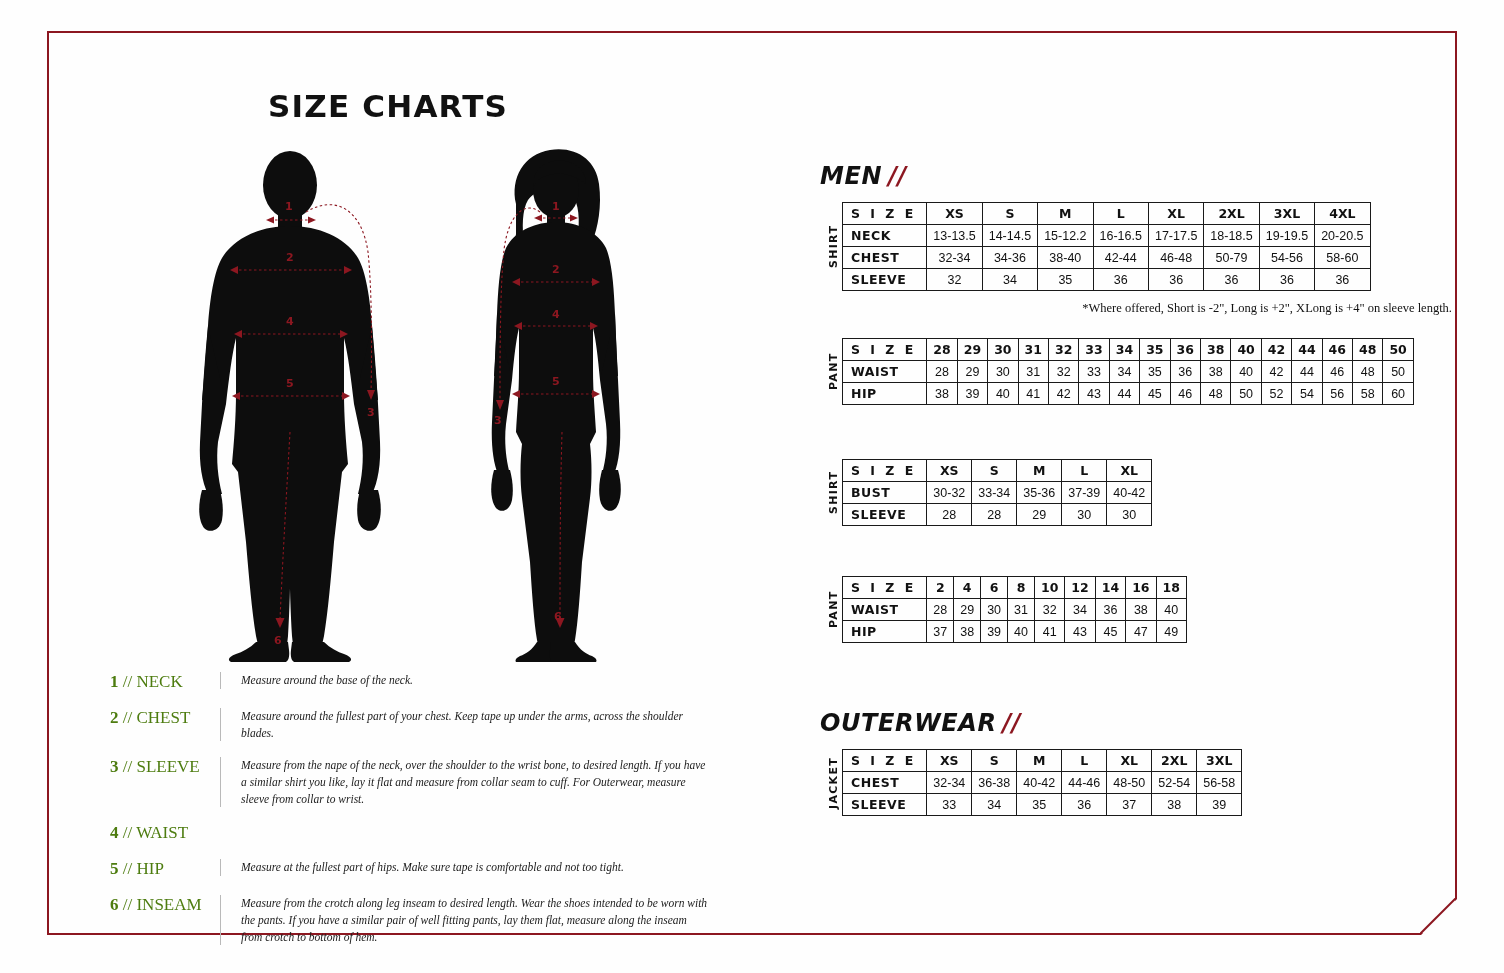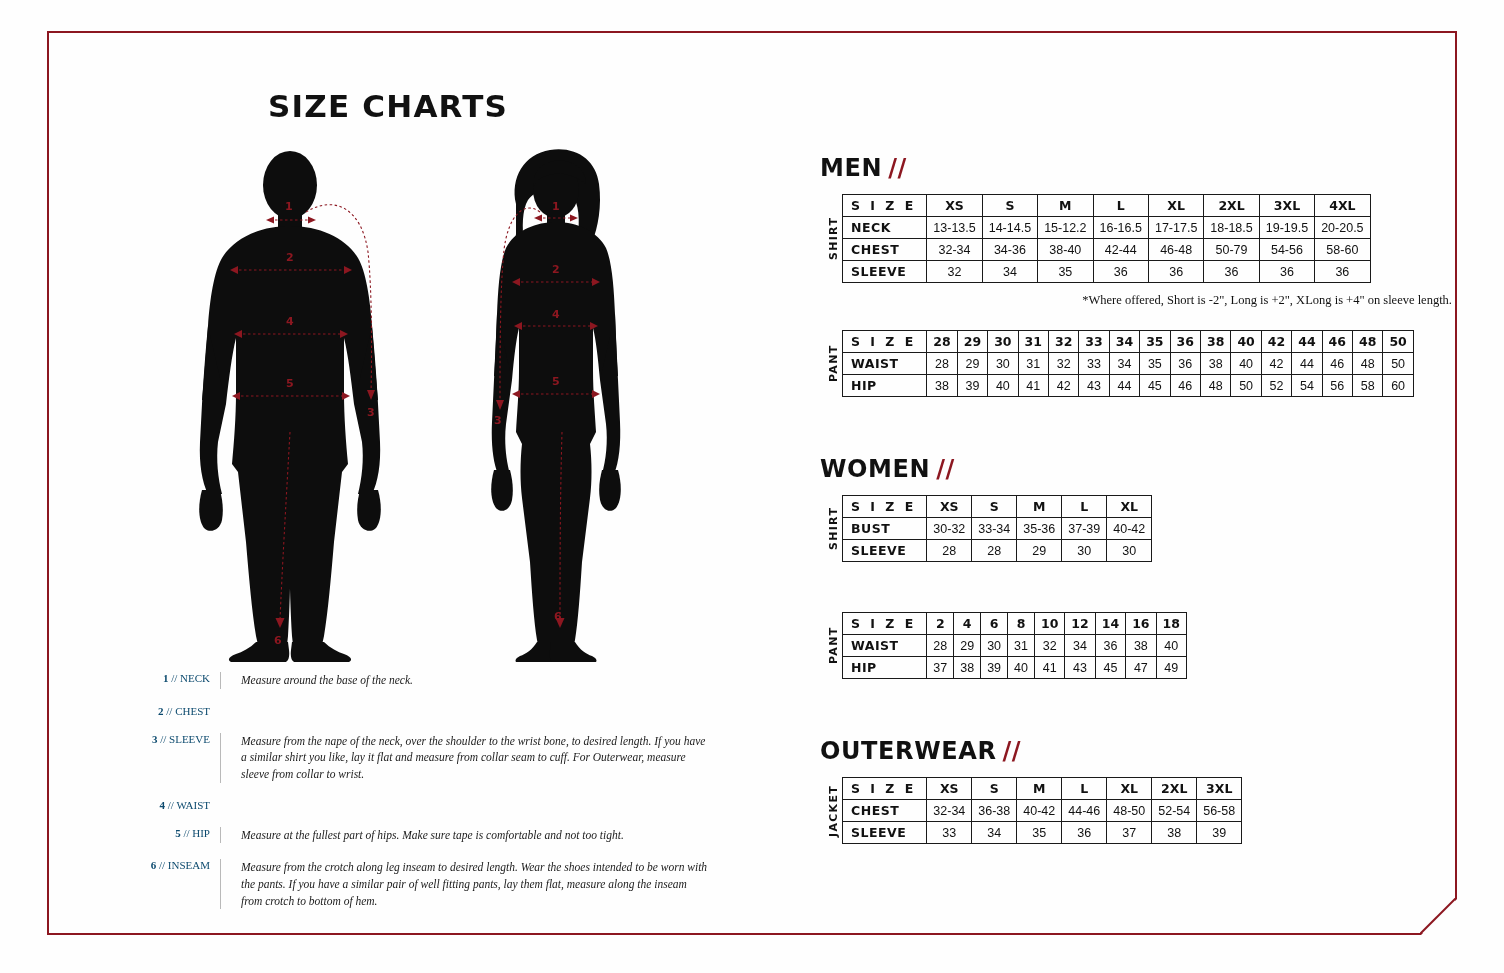--- a/index.html
+++ b/index.html
@@ -75,25 +75,24 @@
     top: 672px;
     width: 600px;
   }
   .legend-row {
     display: flex;
     align-items: flex-start;
     margin-bottom: 16px;
   }
   .legend-num {
     width: 100px;
-    text-align: right;
     padding-right: 10px;
     font-family: "Liberation Serif", serif;
-    font-size: 11px;
-    color: #0c4a6e;
+    font-size: 17px;
+    color: #4d7c0f;
     white-space: nowrap;
     flex: 0 0 100px;
   }
   .legend-num b { font-weight: bold; }
   .legend-desc {
     border-left: 1px solid #b9b9b9;
     padding-left: 20px;
     font-family: "Liberation Serif", serif;
     font-style: italic;
     font-size: 11.5px;
@@ -108,22 +107,23 @@
     position: absolute;
     left: 820px;
     top: 150px;
     width: 640px;
   }
   .section-title {
     font-family: "DejaVu Sans", sans-serif;
     font-weight: bold;
     font-size: 24px;
     letter-spacing: 0.6px;
-    margin: 4px 0 12px 0;
+    margin: 12px 0 12px 0;
     color: #111;
+    font-style: italic;
   }
   .section-title .slashes {
     color: #8c1720;
     font-weight: bold;
     margin-left: 6px;
   }
   .table-block {
     display: flex;
     align-items: stretch;
     margin-bottom: 10px;
@@ -351,20 +351,21 @@
     </div>
   </div>
 
   <div class="legend">
     <div class="legend-row">
       <div class="legend-num"><b>1</b> // <span>NECK</span></div>
       <div class="legend-desc">Measure around the base of the neck.</div>
     </div>
     <div class="legend-row">
       <div class="legend-num"><b>2</b> // <span>CHEST</span></div>
+      <div class="legend-desc">Measure around the fullest part of your chest.  Keep tape up under the arms, across the shoulder blades.</div>
     </div>
     <div class="legend-row tall">
       <div class="legend-num"><b>3</b> // <span>SLEEVE</span></div>
       <div class="legend-desc">Measure from the nape of the neck, over the shoulder to the wrist bone, to desired length.  If you have a similar shirt you like, lay it flat and measure from collar seam to cuff.  For Outerwear, measure sleeve from collar to wrist.</div>
     </div>
     <div class="legend-row">
       <div class="legend-num"><b>4</b> // <span>WAIST</span></div>
     </div>
     <div class="legend-row">
       <div class="legend-num"><b>5</b> // <span>HIP</span></div>
@@ -497,23 +498,20 @@
           <td>56</td>
           <td>58</td>
           <td>60</td>
         </tr>
       </tbody>
         </table>
     </div>
 
     <div class="gap-lg"></div>
 
-    <h2 class="section-title">
-      <span>WOMEN</span><span class="slashes">//</span>
-    </h2>
 
     <div class="table-block">
       <div class="row-label">SHIRT</div>
       <table class="sz">
         <tbody>
             <tr>
           <th class="hdr-key">S I Z E</th>
           <th>XS</th>
           <th>S</th>
           <th>M</th>

